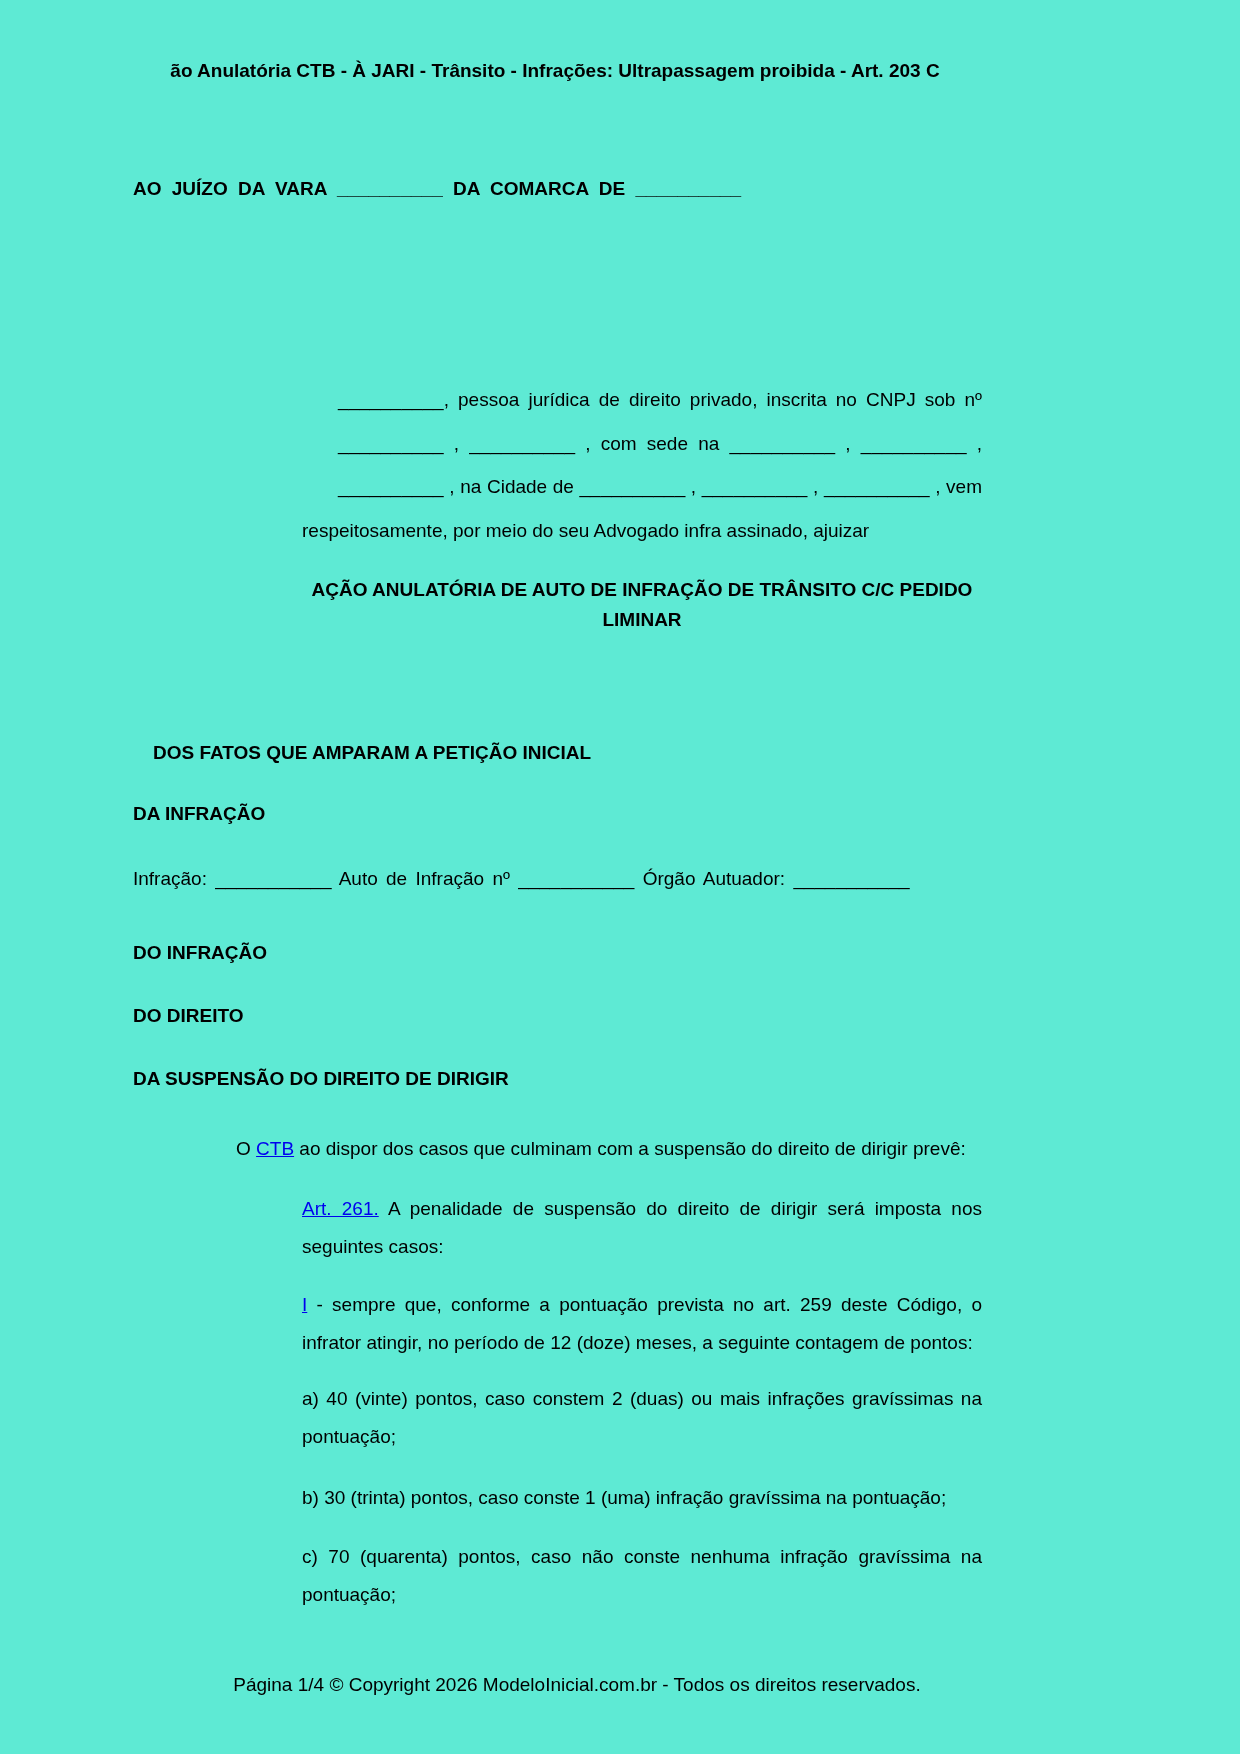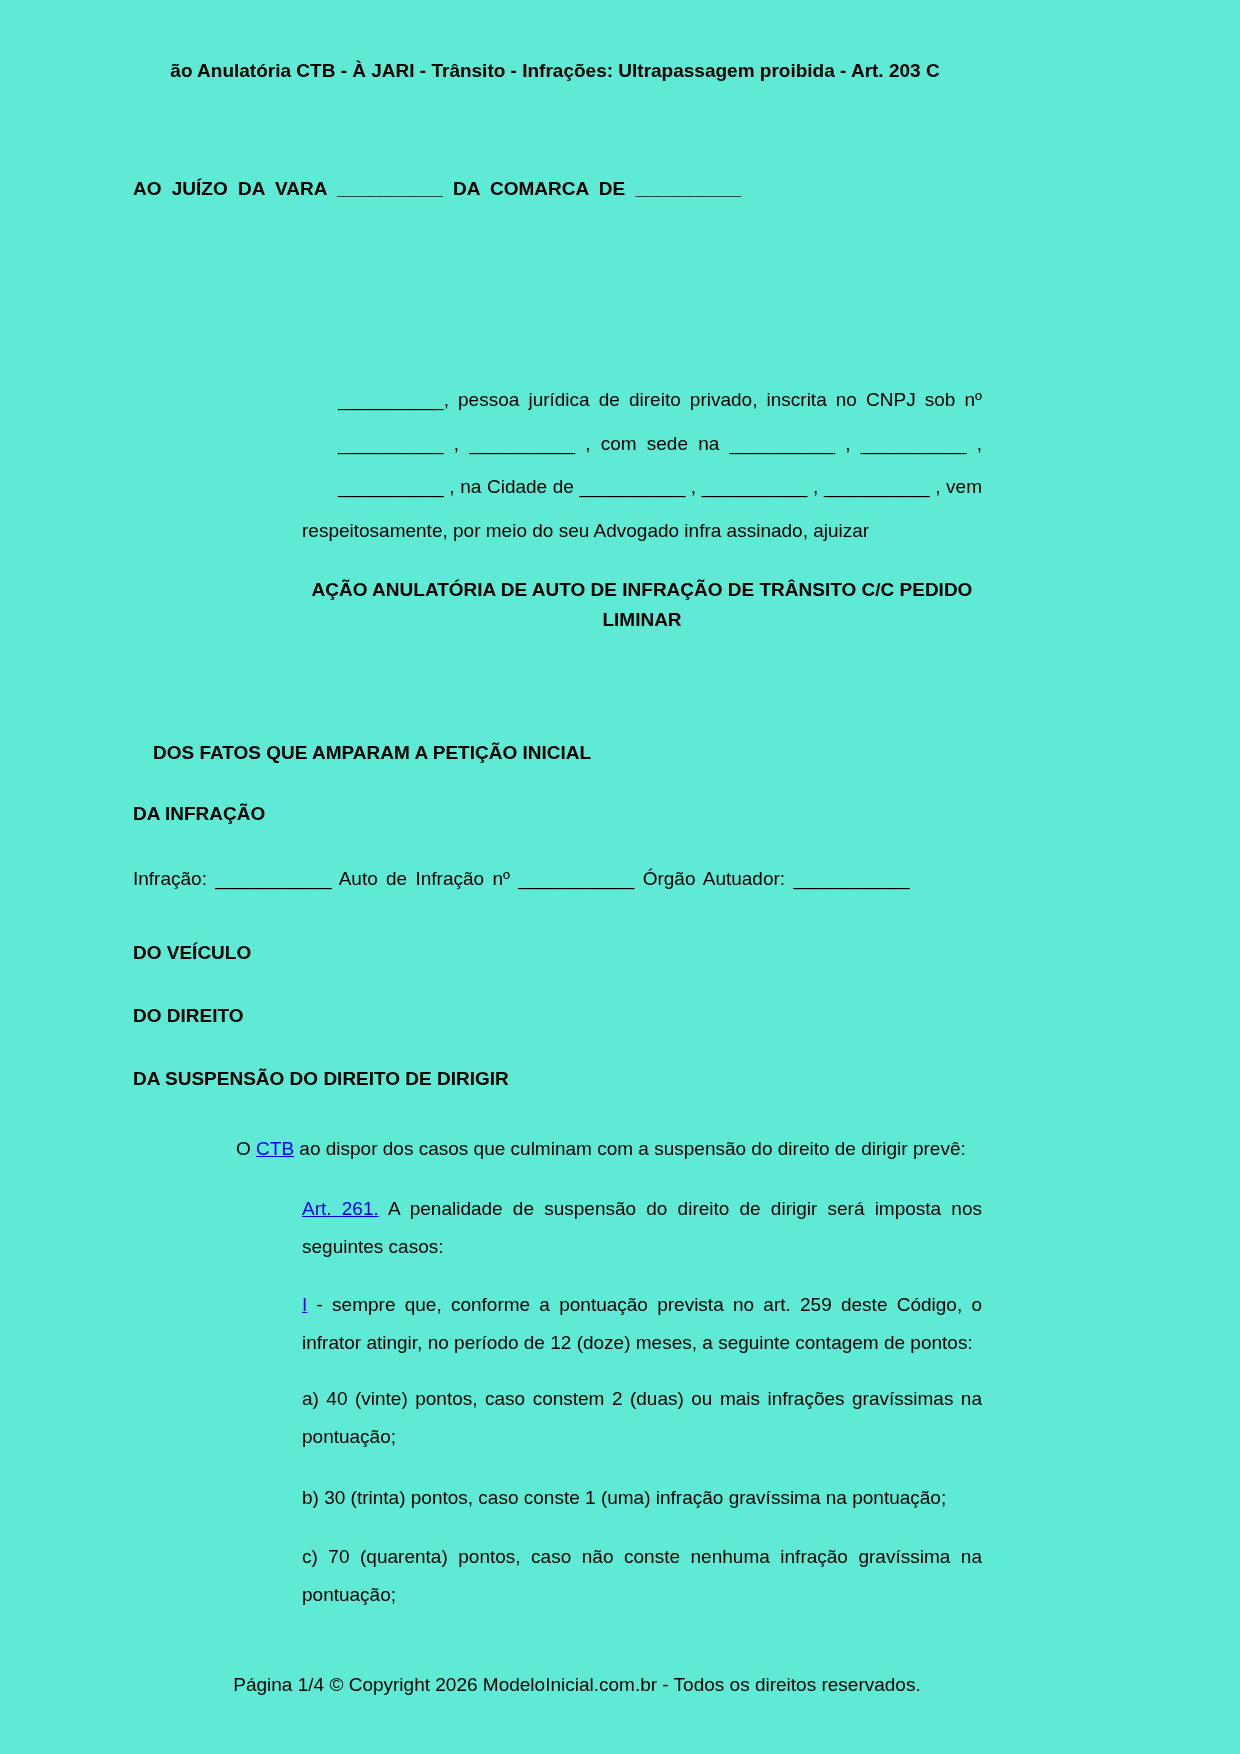--- a/index.html
+++ b/index.html
@@ -61,21 +61,21 @@
   </div>
 
   <div class="abs doc-title center b lh30">AÇÃO ANULATÓRIA DE AUTO DE INFRAÇÃO DE TRÂNSITO C/C PEDIDO LIMINAR</div>
 
   <div class="abs h-facts b">DOS FATOS QUE AMPARAM A PETIÇÃO INICIAL</div>
 
   <div class="abs h-infraction b">DA INFRAÇÃO</div>
 
   <div class="abs infraction-line nowrap">Infração: ___________ Auto de Infração nº ___________ Órgão Autuador: ___________</div>
 
-  <div class="abs h-vehicle b">DO VEÍCULO</div>
+  <div class="abs h-vehicle b">DO INFRAÇÃO</div>
 
   <div class="abs h-law b">DO DIREITO</div>
 
   <div class="abs h-suspension b">DA SUSPENSÃO DO DIREITO DE DIRIGIR</div>
 
   <div class="abs ctb-par">
     <span>O </span><a class="doclink">CTB</a><span> ao dispor dos casos que culminam com a suspensão do direito de dirigir prevê:</span>
   </div>
 
   <div class="abs q-art261 just lh38">

